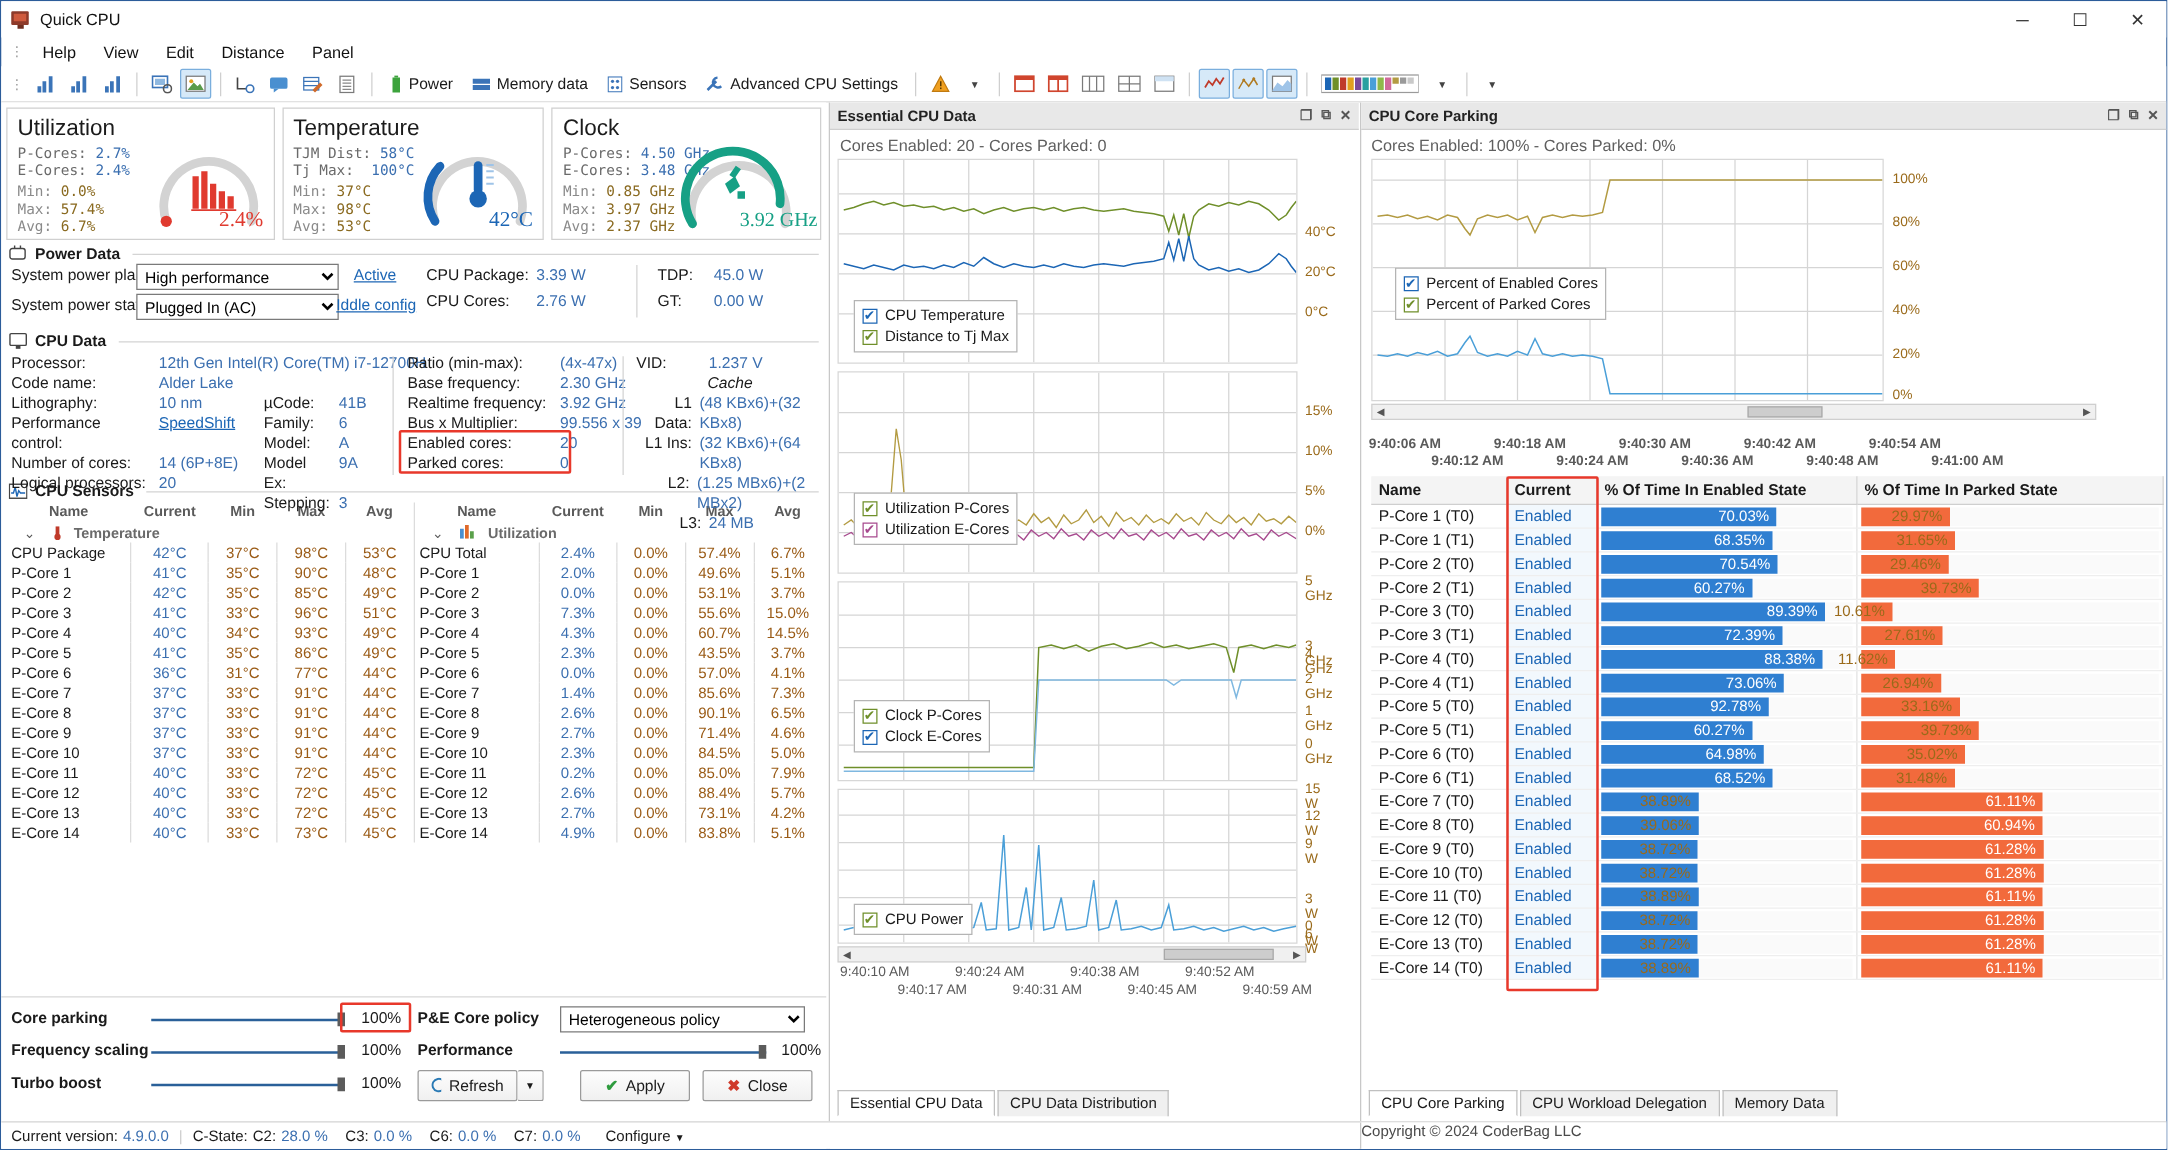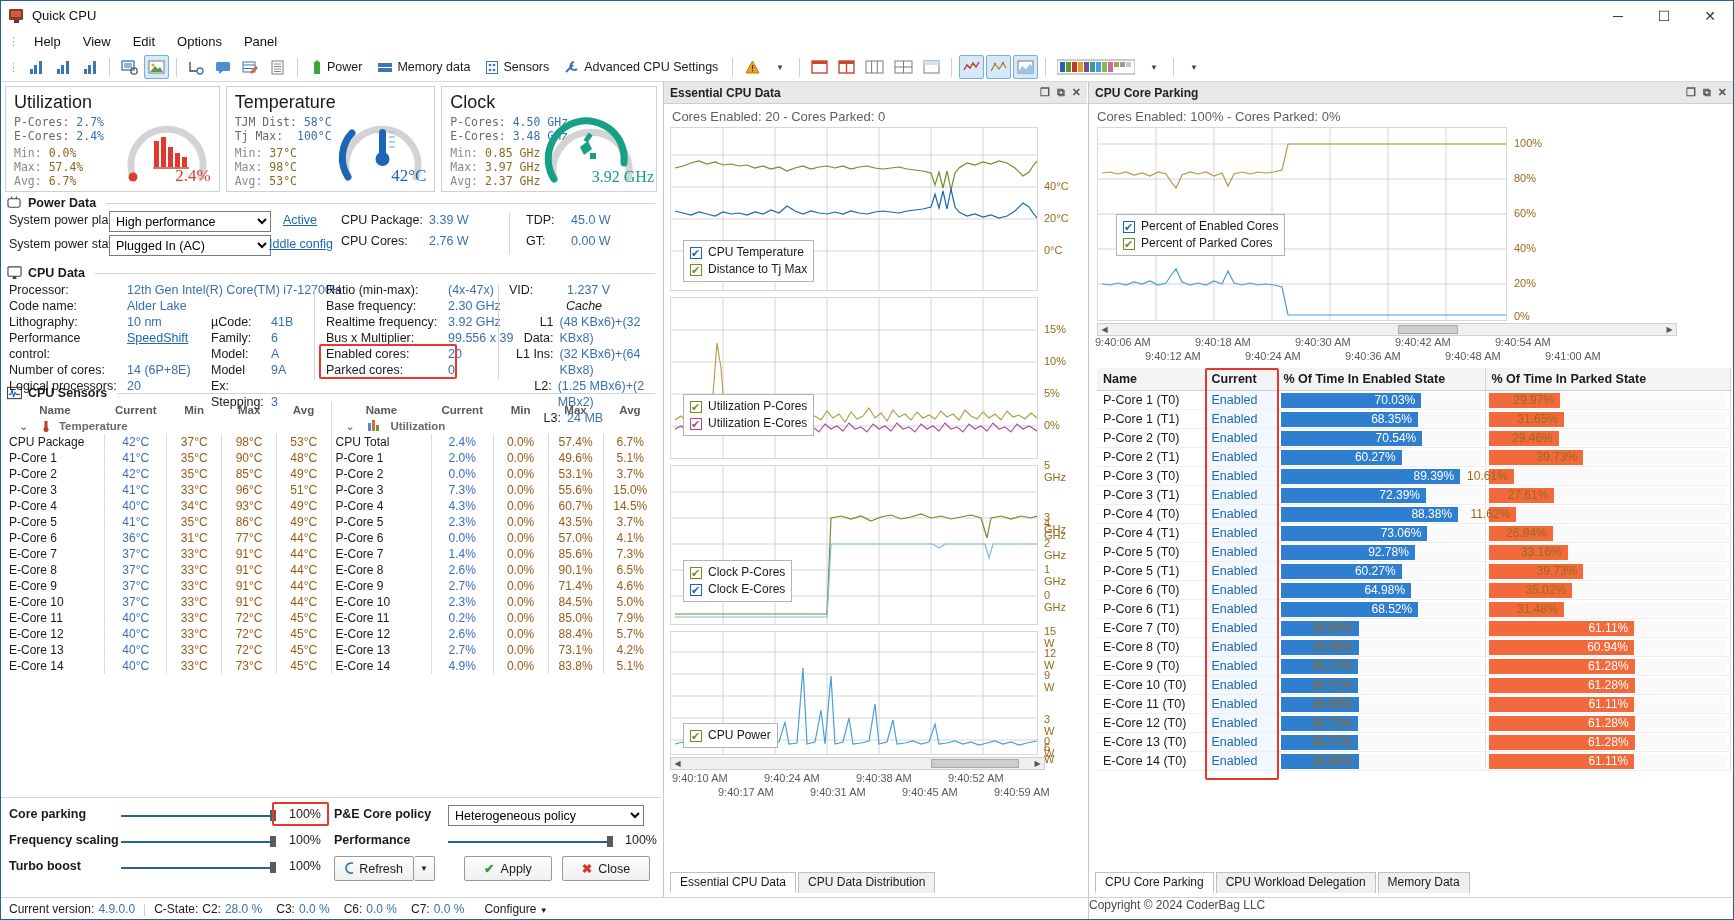--- a/index.html
+++ b/index.html
@@ -137,21 +137,21 @@
       <div class="wbtn">☐</div>
       <div class="wbtn close">✕</div>
     </div>
   </div>
 
   <div class="menubar">
     <span class="grip">⋮</span>
     <div class="menuitem">Help</div>
     <div class="menuitem">View</div>
     <div class="menuitem">Edit</div>
-    <div class="menuitem">Options</div>
+    <div class="menuitem">Distance</div>
     <div class="menuitem">Panel</div>
   </div>
 
   <div class="toolbar">
     <span class="tb-grip">⋮</span>
     <div class="tbtn">
         <span class="bars">
           <i style="height:5px"></i>
           <i style="height:9px"></i>
           <i style="height:13px"></i>
@@ -1129,21 +1129,21 @@
           <div style="position:absolute; top:183px;">0%</div>
         </div>
       </div>
 
       <div class="hscroll" style="margin:2px 56px 0 8px;">
         <span class="arr">◀</span>
         <div class="thumb" style="left:300px; width:60px;"></div>
         <span class="arr" style="margin-left:auto">▶</span>
       </div>
 
-      <div style="position:relative; height:32px; margin-top:0;">
+      <div style="position:relative; height:32px; margin-top:13px;font-weight:bold;">
         <div class="timelab" style="position:absolute; left:6px; top:0;">9:40:06 AM</div>
         <div class="timelab" style="position:absolute; left:106px; top:0;">9:40:18 AM</div>
         <div class="timelab" style="position:absolute; left:206px; top:0;">9:40:30 AM</div>
         <div class="timelab" style="position:absolute; left:306px; top:0;">9:40:42 AM</div>
         <div class="timelab" style="position:absolute; left:406px; top:0;">9:40:54 AM</div>
         <div class="timelab" style="position:absolute; left:56px; top:14px;">9:40:12 AM</div>
         <div class="timelab" style="position:absolute; left:156px; top:14px;">9:40:24 AM</div>
         <div class="timelab" style="position:absolute; left:256px; top:14px;">9:40:36 AM</div>
         <div class="timelab" style="position:absolute; left:356px; top:14px;">9:40:48 AM</div>
         <div class="timelab" style="position:absolute; left:456px; top:14px;">9:41:00 AM</div>

